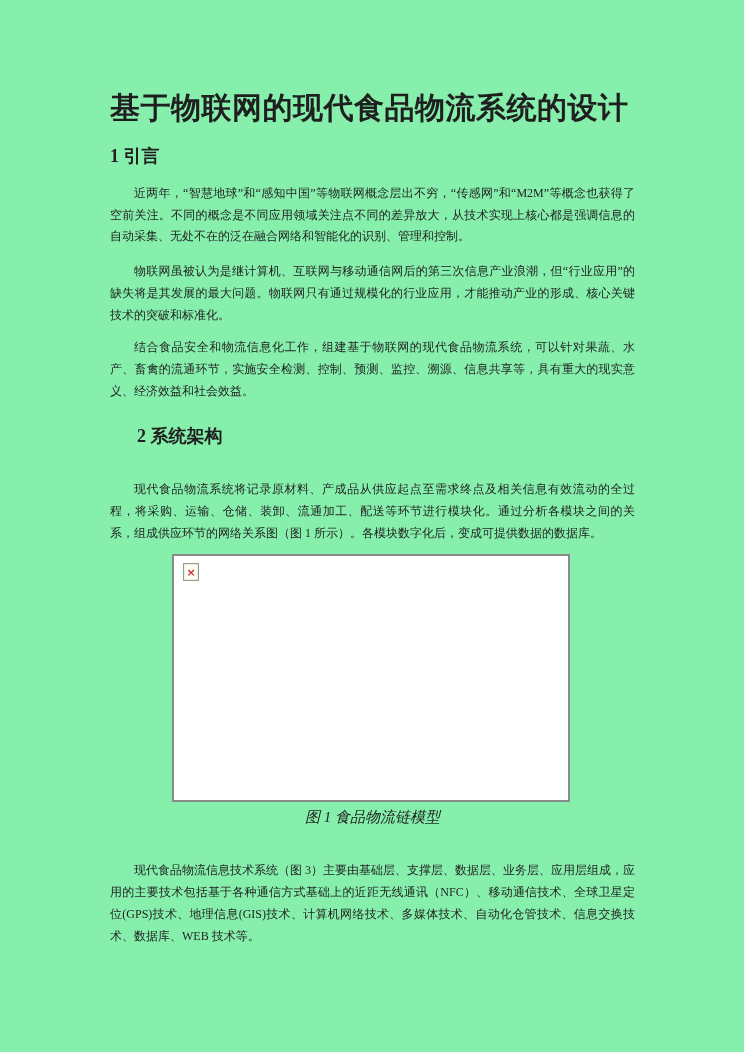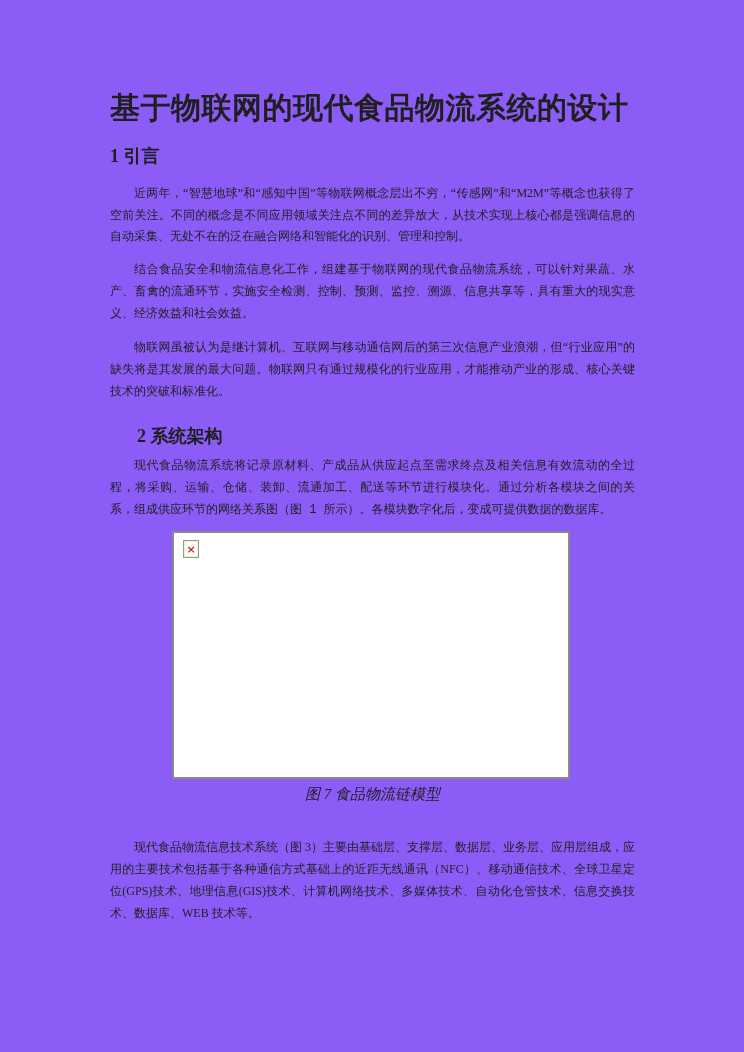--- a/index.html
+++ b/index.html
@@ -2,21 +2,21 @@
 <html><head>
 <meta charset="utf-8">
 <style>
   * { box-sizing: border-box; }
   html, body { margin: 0; padding: 0; background: #ffffff; }
   .page {
     position: relative;
     width: 744px;
     height: 1052px;
     margin: 0 auto;
-    background: #8b5cf6;
+    background: #86efac;
     padding: 88px 109px 0 110px;
     font-family: "Liberation Serif", "DejaVu Serif", serif;
     color: #1f1f1f;
     overflow: hidden;
   }
   .doc-title {
     margin: 0;
     font-size: 30px;
     font-weight: bold;
     line-height: 40px;
@@ -34,21 +34,21 @@
     margin: 0;
     font-size: 12px;
     line-height: 21.7px;
     text-align: justify;
     text-justify: inter-ideograph;
     text-indent: 2em;
   }
   .para.p1 { margin-top: 17px; }
   .para.p2 { margin-top: 13px; }
   .para.p3 { margin-top: 11px; }
-  .para.p4 { margin-top: 10px; font-family: Liberation Mono, monospace; }
+  .para.p4 { margin-top: 33px; }
   .para.p5 { margin-top: 33px; }
   .figure-box {
     position: relative;
     margin: 10px 0 0 62px;
     width: 398px;
     height: 248px;
     border: 2px solid #8a8a8a;
     background: #ffffff;
   }
   .broken-img {
@@ -84,31 +84,31 @@
 <body>
 
 <div class="page">
 
   <h1 class="doc-title">基于物联网的现代食品物流系统的设计</h1>
 
   <h2 class="sec-heading">1 引言</h2>
 
   <p class="para p1">近两年，“智慧地球”和“感知中国”等物联网概念层出不穷，“传感网”和“M2M”等概念也获得了空前关注。不同的概念是不同应用领域关注点不同的差异放大，从技术实现上核心都是强调信息的自动采集、无处不在的泛在融合网络和智能化的识别、管理和控制。</p>
 
+  <p class="para p2">物联网虽被认为是继计算机、互联网与移动通信网后的第三次信息产业浪潮，但“行业应用”的缺失将是其发展的最大问题。物联网只有通过规模化的行业应用，才能推动产业的形成、核心关键技术的突破和标准化。</p>
+
   <p class="para p3">结合食品安全和物流信息化工作，组建基于物联网的现代食品物流系统，可以针对果蔬、水产、畜禽的流通环节，实施安全检测、控制、预测、监控、溯源、信息共享等，具有重大的现实意义、经济效益和社会效益。</p>
-
-  <p class="para p2">物联网虽被认为是继计算机、互联网与移动通信网后的第三次信息产业浪潮，但“行业应用”的缺失将是其发展的最大问题。物联网只有通过规模化的行业应用，才能推动产业的形成、核心关键技术的突破和标准化。</p>
 
   <h2 class="sec-heading indented">2 系统架构</h2>
 
   <p class="para p4">现代食品物流系统将记录原材料、产成品从供应起点至需求终点及相关信息有效流动的全过程，将采购、运输、仓储、装卸、流通加工、配送等环节进行模块化。通过分析各模块之间的关系，组成供应环节的网络关系图（图 1 所示）。各模块数字化后，变成可提供数据的数据库。</p>
 
   <div class="figure-box">
     <span class="broken-img">
       <span class="x-mark">×</span>
     </span>
   </div>
 
-  <div class="figure-caption">图 7 食品物流链模型</div>
+  <div class="figure-caption">图 1 食品物流链模型</div>
 
   <p class="para p5">现代食品物流信息技术系统（图 3）主要由基础层、支撑层、数据层、业务层、应用层组成，应用的主要技术包括基于各种通信方式基础上的近距无线通讯（NFC）、移动通信技术、全球卫星定位(GPS)技术、地理信息(GIS)技术、计算机网络技术、多媒体技术、自动化仓管技术、信息交换技术、数据库、WEB 技术等。</p>
 
 </div>
 
 </body></html>

